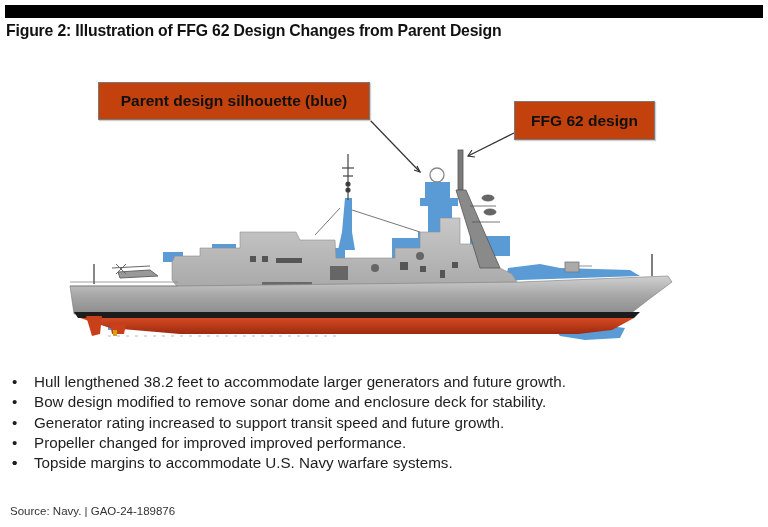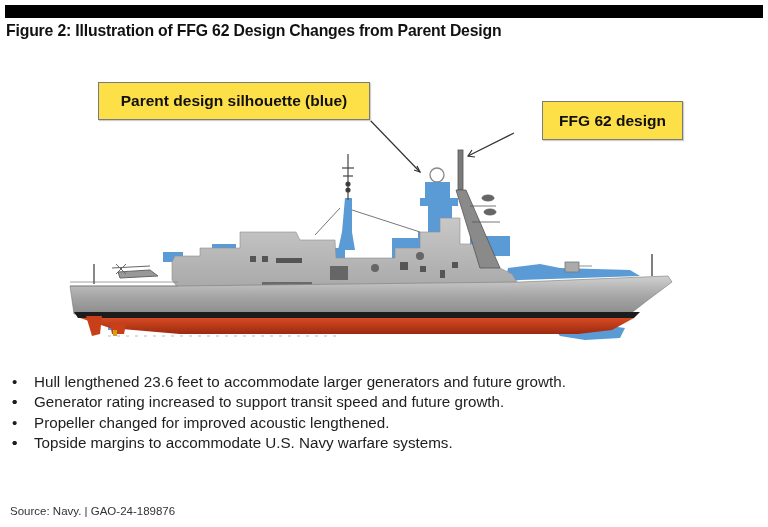--- a/index.html
+++ b/index.html
@@ -1,21 +1,21 @@
 <!DOCTYPE html>
 <html><head>
 <meta charset="utf-8">
 <style>
   html, body { margin: 0; padding: 0; background: #ffffff; }
   body { width: 768px; height: 527px; position: relative; overflow: hidden; font-family: "Liberation Sans", sans-serif; color: #1a1a1a; }
   .topbar { position: absolute; left: 5px; top: 5px; width: 758px; height: 13px; background: #000; }
   .title { position: absolute; left: 6px; top: 21px; font-size: 17px; font-weight: bold; letter-spacing: -0.2px; color: #111; white-space: nowrap; transform: scaleX(0.93); transform-origin: left top; }
-  .callout { position: absolute; background: #fde047; border: 1px solid #7a7a7a; box-shadow: 1px 1px 1px #cfcfcf; font-weight: bold; font-size: 15.5px; color: #111; display: flex; align-items: center; justify-content: center; white-space: nowrap; }
+  .callout { position: absolute; background: #c2410c; border: 1px solid #7a7a7a; box-shadow: 1px 1px 1px #cfcfcf; font-weight: bold; font-size: 15.5px; color: #111; display: flex; align-items: center; justify-content: center; white-space: nowrap; }
   .callout.parent { left: 98px; top: 82px; width: 270px; height: 36px; }
-  .callout.ffg { left: 514px; top: 101px; width: 139px; height: 37px; margin-left: 28px; }
+  .callout.ffg { left: 514px; top: 101px; width: 139px; height: 37px; }
   svg.ship { position: absolute; left: 0; top: 0; }
   .bullets { position: absolute; left: 12px; top: 372px; margin: 0; padding: 0; list-style: none; }
   .bullets li { position: relative; padding-left: 22px; font-size: 15.2px; line-height: 20.3px; color: #1e1e1e; white-space: nowrap; }
   .bullets li .dot { position: absolute; left: 0; top: 0; }
   .source { position: absolute; left: 10px; top: 505px; font-size: 11.5px; color: #333; white-space: nowrap; }
 </style>
 </head>
 <body>
 
 <div class="topbar"></div>
@@ -136,21 +136,21 @@
     <path d="M110 324 L126 324 L124 334 L112 334 Z" fill="#c8401a"></path>
     <rect x="113" y="330" width="4" height="6" fill="#d4a017"></rect>
     <line x1="108" y1="336" x2="340" y2="336" stroke="#bbb" stroke-width="1" stroke-dasharray="3,6"></line>
   </g>
 </svg>
 
 <div class="callout parent">Parent design silhouette (blue)</div>
 <div class="callout ffg">FFG 62 design</div>
 
 <ul class="bullets">
-  <li><span class="dot">•</span><span>Hull lengthened 23.6 feet to accommodate larger generators and future growth.</span></li>
-  <li><span class="dot">•</span></li>
+  <li><span class="dot">•</span><span>Hull lengthened 38.2 feet to accommodate larger generators and future growth.</span></li>
+  <li><span class="dot">•</span><span>Bow design modified to remove sonar dome and enclosure deck for stability.</span></li>
   <li><span class="dot">•</span><span>Generator rating increased to support transit speed and future growth.</span></li>
-  <li><span class="dot">•</span><span>Propeller changed for improved acoustic lengthened.</span></li>
+  <li><span class="dot">•</span><span>Propeller changed for improved improved performance.</span></li>
   <li><span class="dot">•</span></li>
   <li><span class="dot">•</span><span>Topside margins to accommodate U.S. Navy warfare systems.</span></li>
 </ul>
 
 <div class="source">Source: Navy.  |  GAO-24-189876</div>
 
 </body></html>

